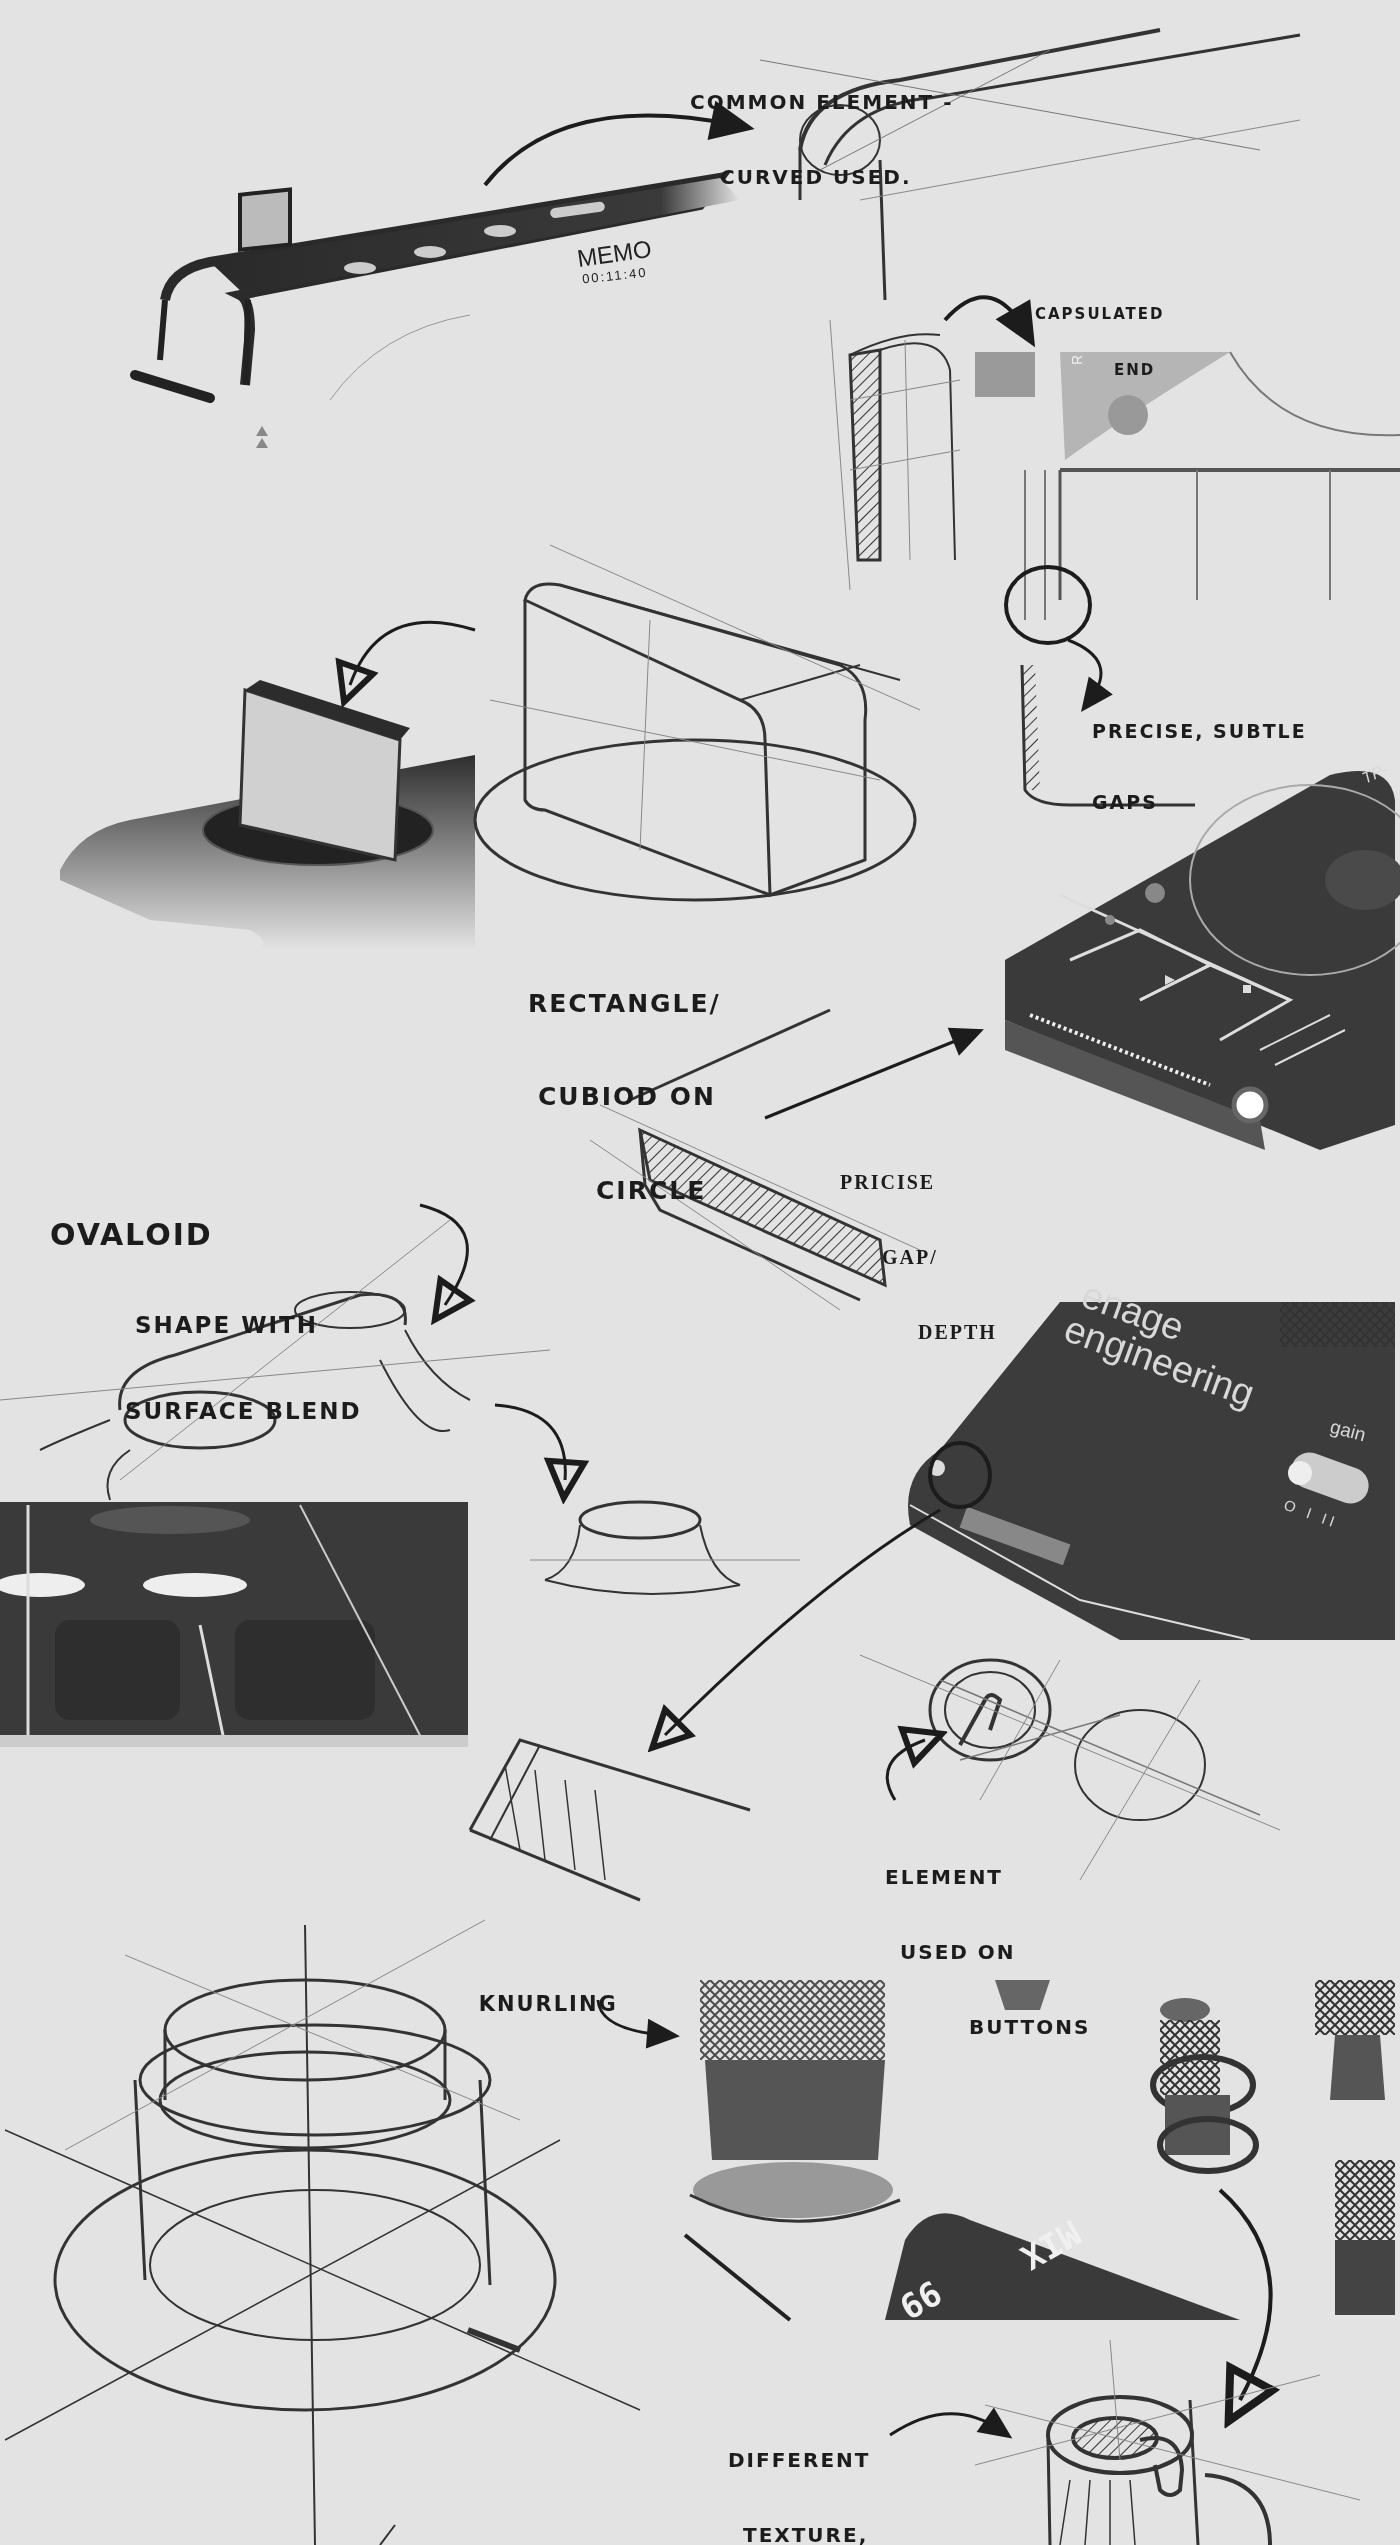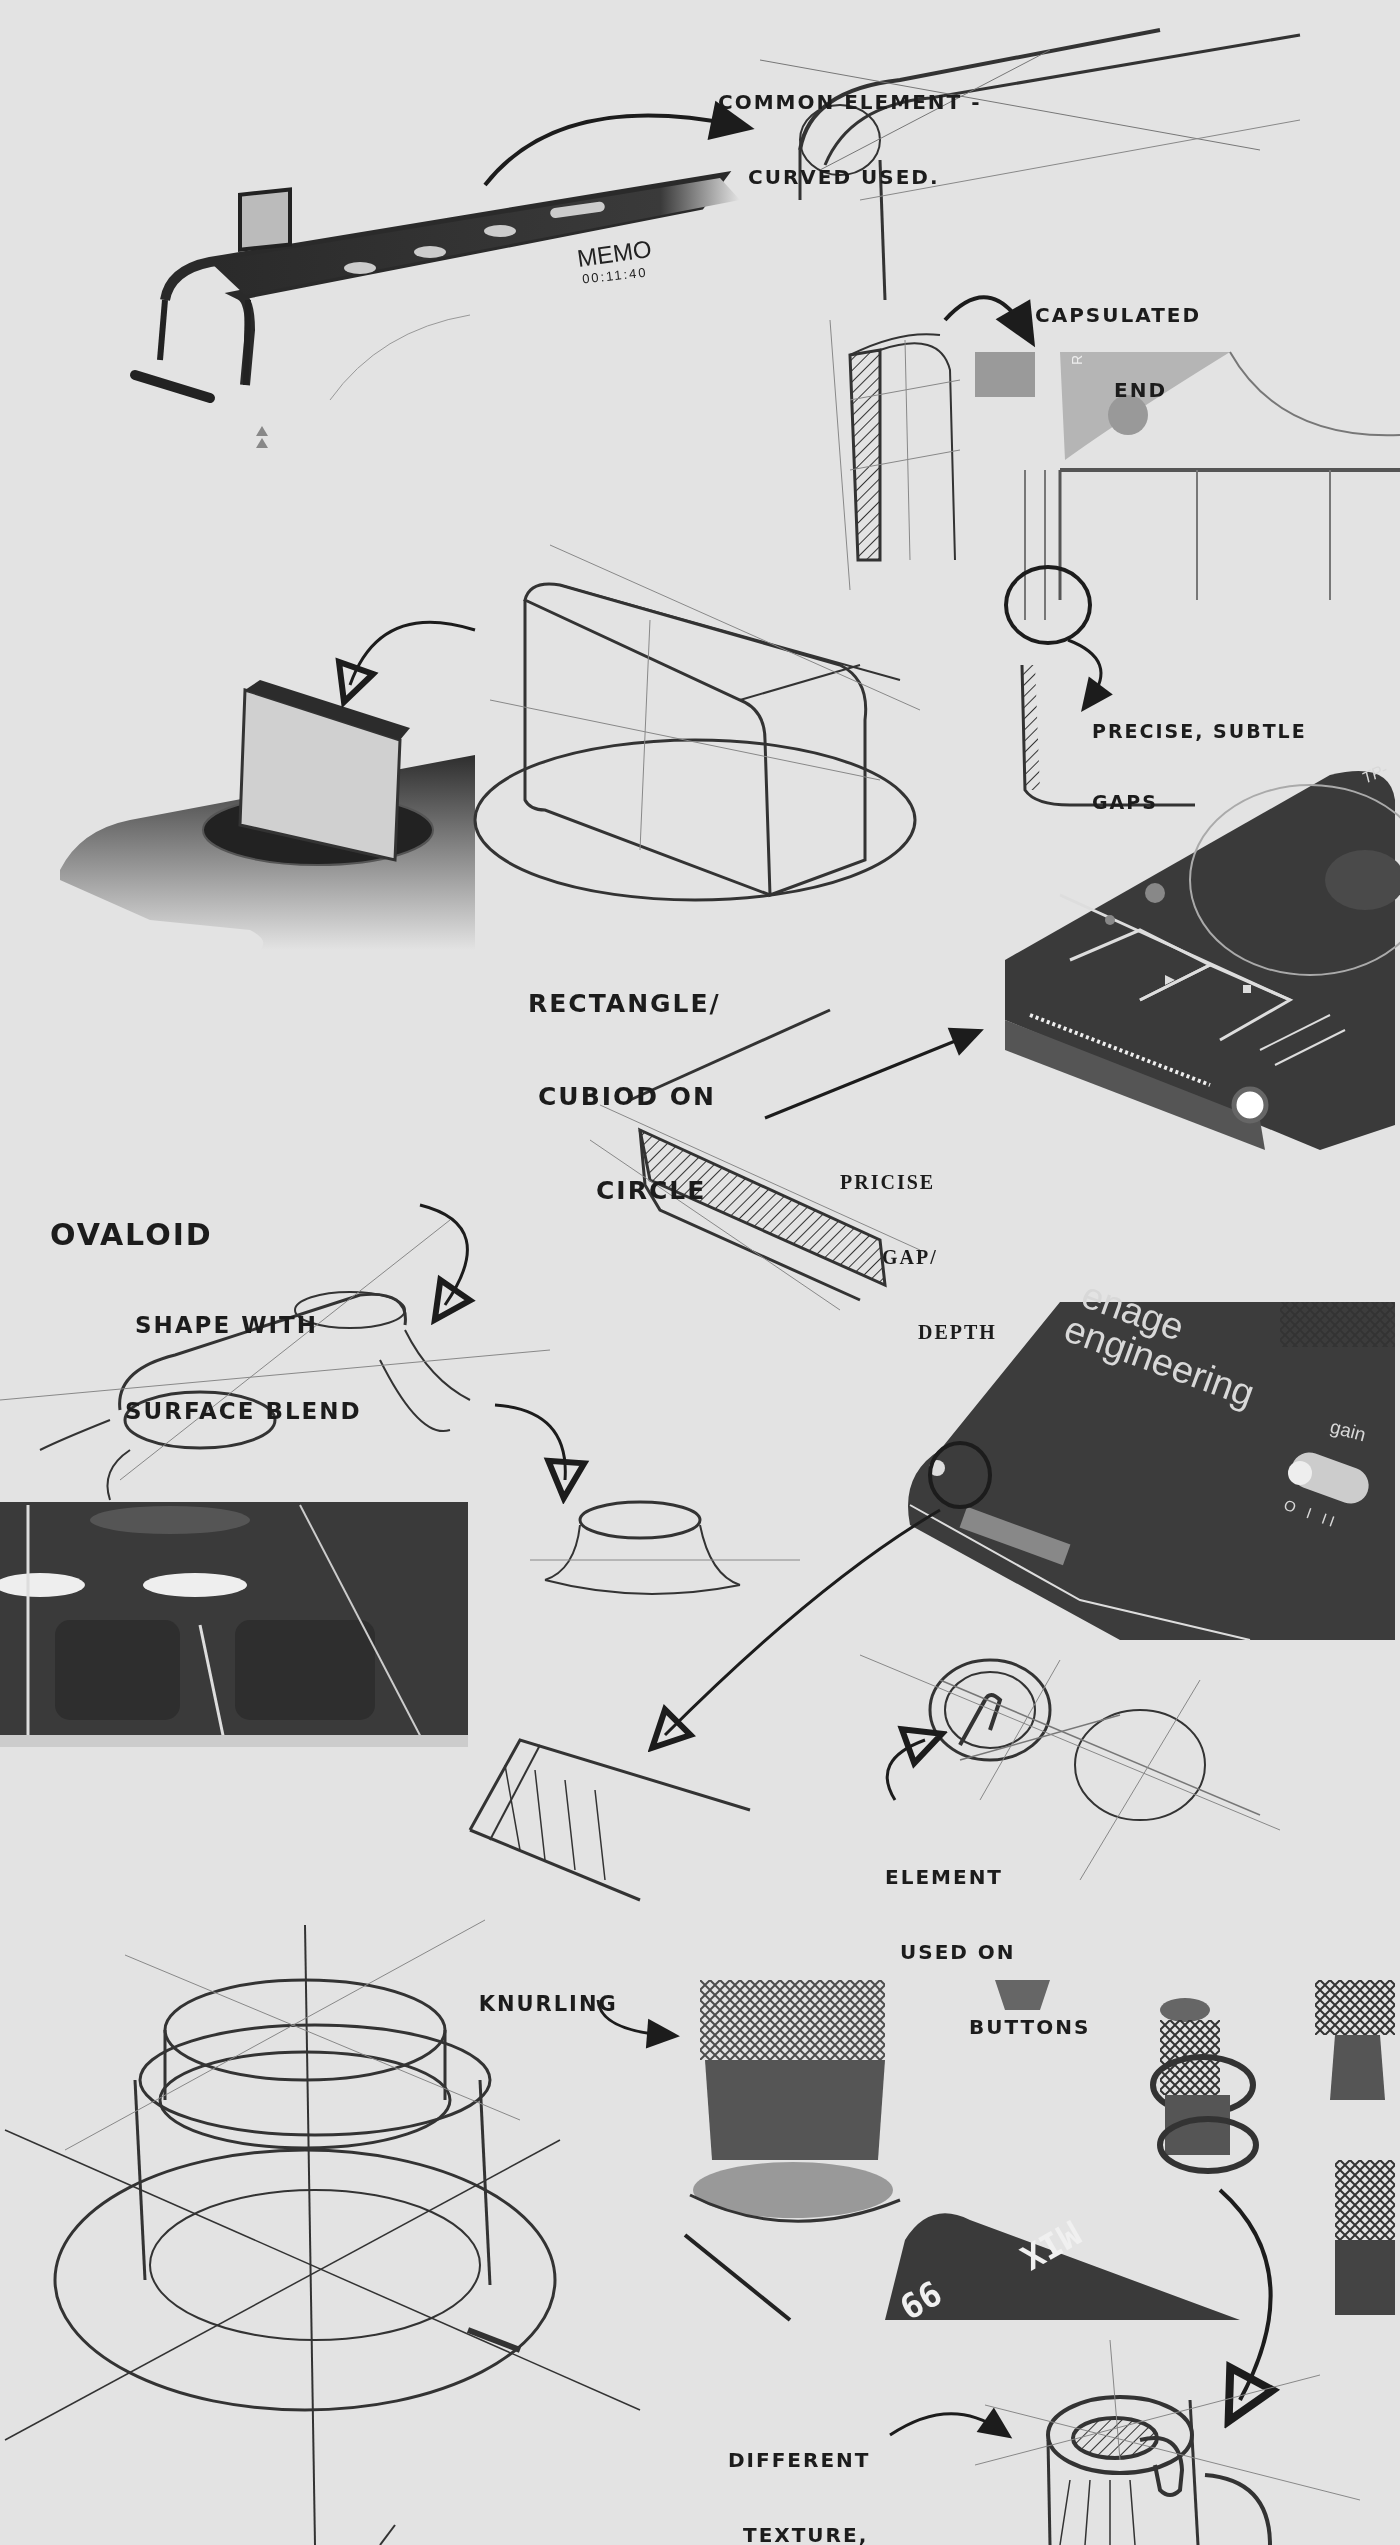--- a/index.html
+++ b/index.html
@@ -262,26 +262,26 @@
     <line x1="1190" y1="2400" x2="1198" y2="2545" stroke-width="3"></line>
     <path d="M1070,2480 L1060,2545 M1090,2480 L1085,2545 M1110,2480 L1110,2545 M1130,2480 L1135,2545" stroke-width="1.5"></path>
     <path d="M1205,2475 Q1270,2480 1270,2545" stroke-width="4"></path>
     <line x1="985" y1="2405" x2="1360" y2="2500" stroke="#888" stroke-width="1"></line>
     <line x1="975" y1="2465" x2="1320" y2="2375" stroke="#888" stroke-width="1"></line>
     <line x1="1110" y1="2340" x2="1120" y2="2460" stroke="#888" stroke-width="1"></line>
   </g>
   <path d="M380,2545 L395,2525" stroke="#333" stroke-width="2"></path>
 </svg>
 
-<p class="note" style="left:718px;top:40px;font-size:20px;">
+<p class="note" style="left:690px;top:40px;font-size:20px;">
   <span class="l2">COMMON ELEMENT -</span>
   <span class="l2" style="padding-left:30px">CURVED USED.</span>
 </p>
 
-<p class="note" style="left:1035px;top:253px;font-size:20px;">
+<p class="note" style="left:1035px;top:267px;font-size:15px;">
   <span class="l2">CAPSULATED</span>
   <span class="l2" style="padding-left:79px">END</span>
 </p>
 
 <p class="note" style="left:1092px;top:672px;font-size:19px;">
   <span class="l2">PRECISE, SUBTLE</span>
   <span class="l2">GAPS</span>
 </p>
 
 <p class="note" style="left:528px;top:925px;font-size:25px;">

